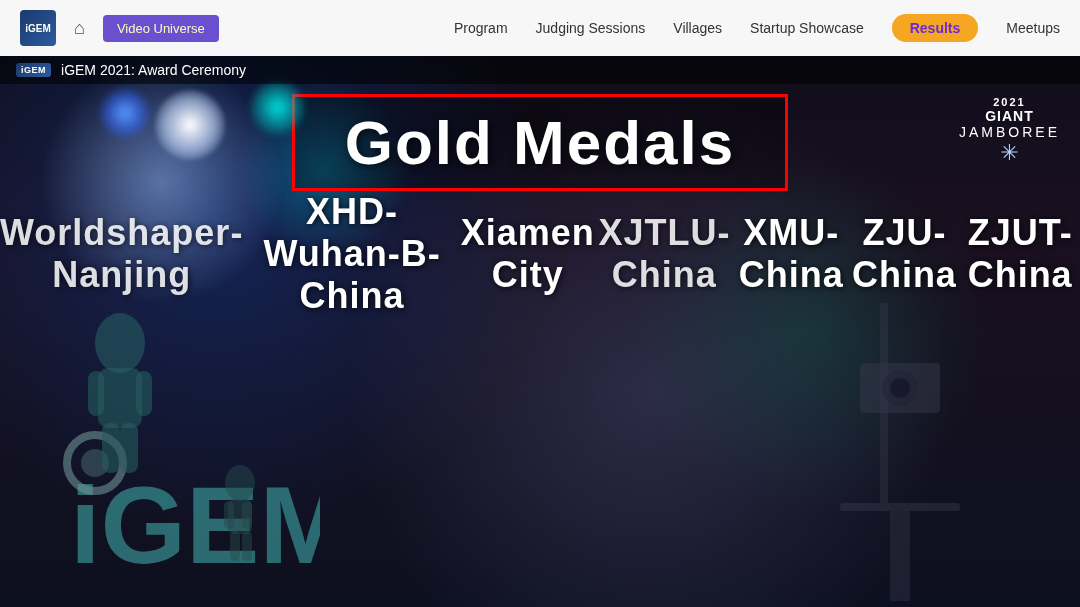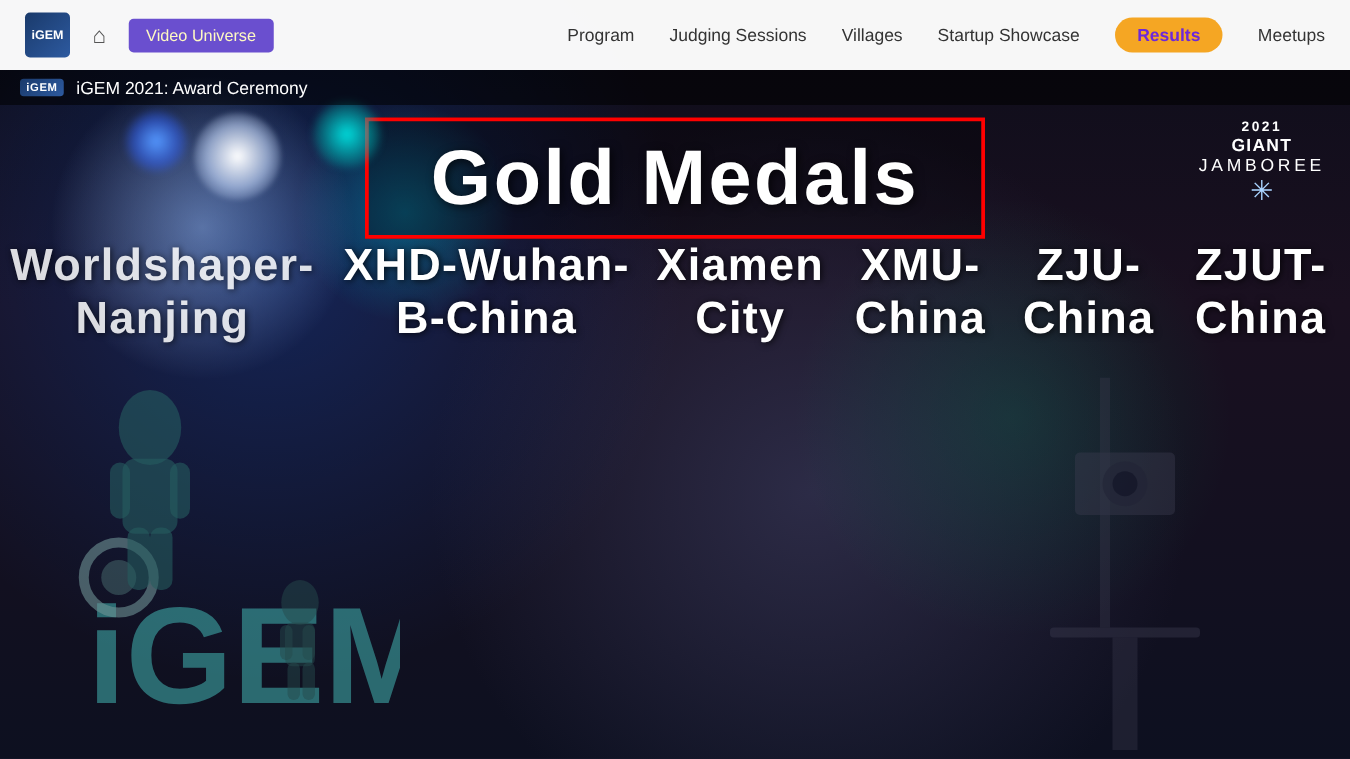--- a/index.html
+++ b/index.html
@@ -360,17 +360,18 @@
   </div>
 
   <div class="gold-medals-box">
     <span class="gold-medals-text">Gold Medals</span>
   </div>
 
   <div class="team-list">
     <span class="team-name partial">Worldshaper-Nanjing</span>
     <span class="team-name">XHD-Wuhan-B-China</span>
     <span class="team-name">Xiamen City</span>
+    <span class="team-name partial">XJTLU-China</span>
     <span class="team-name">XMU-China</span>
     <span class="team-name">ZJU-China</span>
     <span class="team-name">ZJUT-China</span>
   </div>
 </div>
 
 </body></html>

